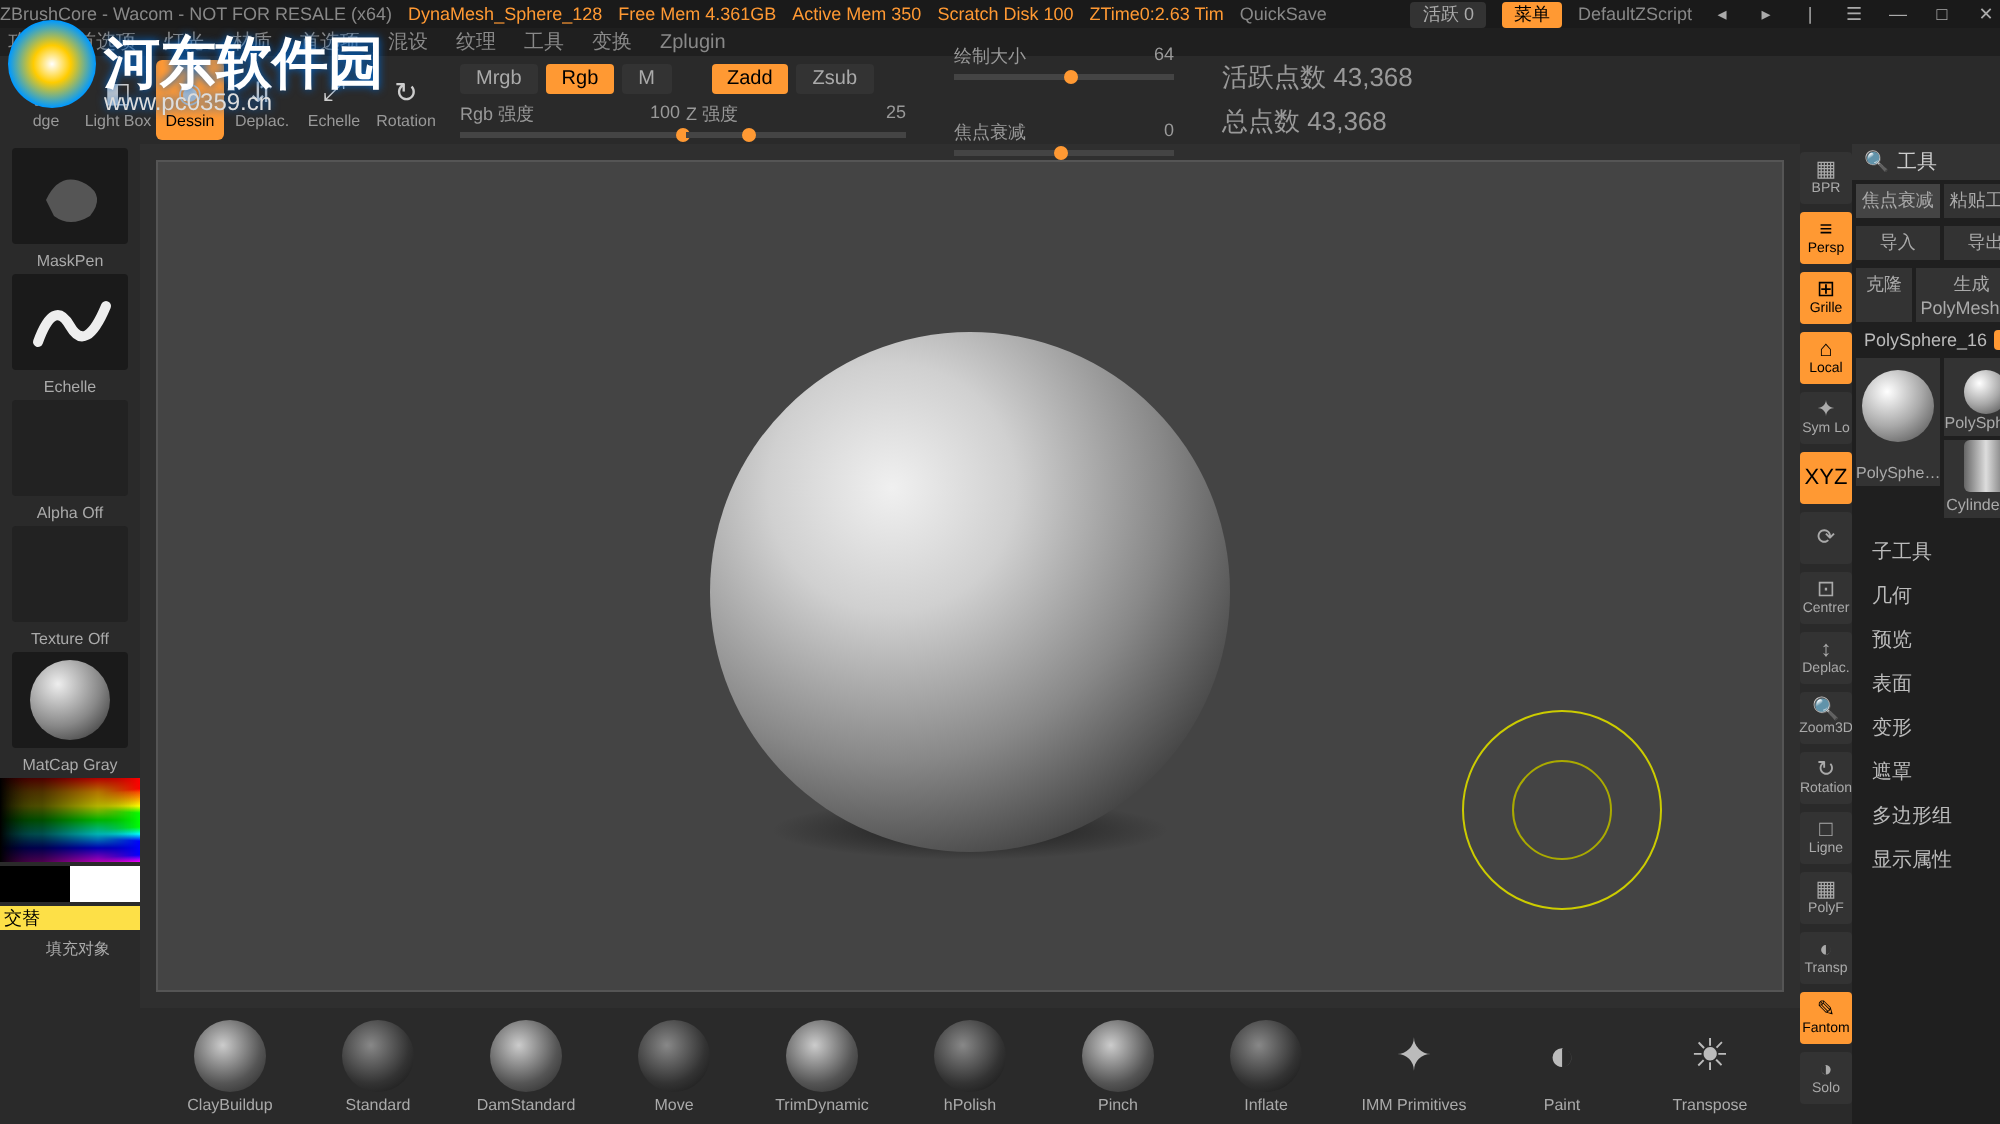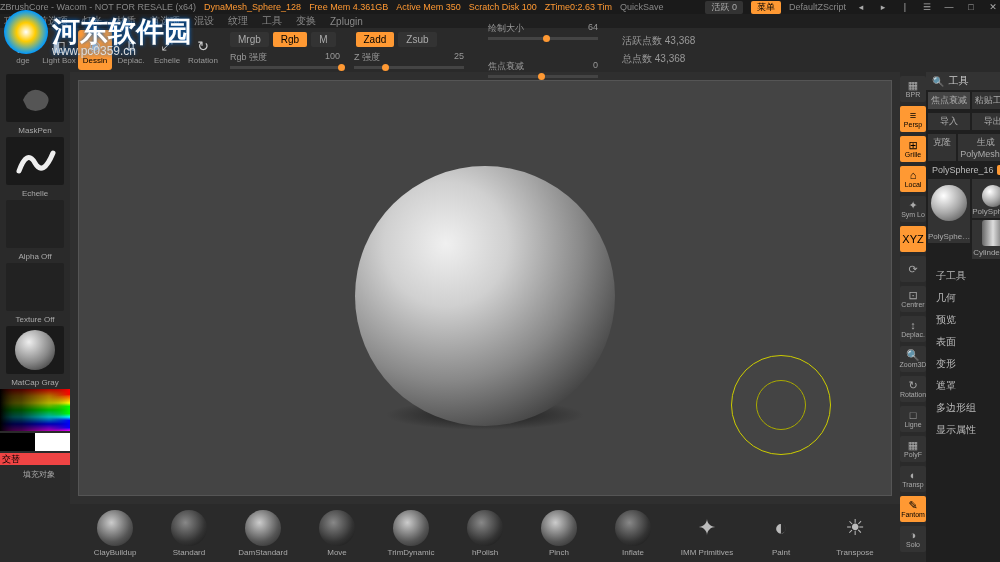--- a/index.html
+++ b/index.html
@@ -14,34 +14,34 @@
 .toolbar { height:44px; background:#2a2a2a; display:flex; align-items:center; padding:2px 6px; gap:4px; position:relative; }
 .toolbar .tbtn { display:flex; flex-direction:column; align-items:center; justify-content:center; width:34px; height:40px; font-size:8px; color:#999; }
 .toolbar .tbtn .ticon { width:20px; height:20px; display:flex; align-items:center; justify-content:center; color:#ccc; font-size:14px; }
 .toolbar .chip { padding:2px 8px; border-radius:2px; font-size:10px; }
 .chip-orange { background:#ff9933; color:#000; }
 .chip-dark { background:#333; color:#aaa; }
 .slider-group { display:flex; flex-direction:column; gap:2px; font-size:9px; color:#999; width:110px; }
 .slider-group .row { display:flex; justify-content:space-between; }
 .slider-track { height:3px; background:#444; position:relative; }
 .slider-track .thumb { position:absolute; top:-2px; width:7px; height:7px; background:#ff9933; border-radius:50%; }
-.stat-col { display:flex; flex-direction:column; gap:4px; font-size:10px; color:#999; width:100px; }
+.stat-col { display:flex; flex-direction:column; gap:4px; font-size:13px; color:#999; width:100px; }
 .main { display:flex; height:490px; }
 .leftcol { width:80px; background:#2a2a2a; display:flex; flex-direction:column; align-items:center; padding-top:2px; gap:2px; }
 .thumb-box { width:58px; height:48px; background:#1a1a1a; border-radius:2px; display:flex; align-items:center; justify-content:center; position:relative; }
 .thumb-label { font-size:8px; color:#aaa; text-align:left; margin-top:2px; }
 .color-grad { width:70px; height:42px; background:linear-gradient(to bottom,
   #ff0000 0%, #ff8800 12%, #ffff00 25%, #00ff00 37%, #00ffff 50%, #0088ff 62%, #0000ff 75%, #ff00ff 87%, #ff0088 100%);
   background: conic-gradient(red,orange,yellow,lime,cyan,blue,magenta,red);
   background: linear-gradient(to right, #000, transparent), linear-gradient(red,orange,yellow,lime,cyan,blue,magenta);
   position:relative; }
 .color-grad::after{content:"";position:absolute;inset:0;background:linear-gradient(to right,#fff,transparent 30%,transparent 70%,#000);mix-blend-mode:overlay;}
 .swatch-row { display:flex; width:70px; height:18px; }
 .swatch-row div { flex:1; }
-.orange-strip { width:70px; height:12px; background:#ef4444; color:#000; font-size:9px; padding:0 2px; }
+.orange-strip { width:70px; height:12px; background:#fde047; color:#000; font-size:9px; padding:0 2px; }
 .canvas-wrap { flex:1; background:#2f2f2f; display:flex; flex-direction:column; }
 .viewport { flex:1; margin:8px; border:1px solid #555; background:#444; position:relative; overflow:hidden; }
 .sphere { position:absolute; left:50%; top:52%; transform:translate(-50%,-50%); width:260px; height:260px; border-radius:50%; background:radial-gradient(circle at 35% 30%, #f0f0f0 0%, #d0d0d0 25%, #888 55%, #333 85%, #111 100%); }
 .shadow { position:absolute; left:50%; top:77%; transform:translate(-50%,0); width:200px; height:30px; background:radial-gradient(ellipse,#1a1a1a 0%,transparent 70%); }
 .brush-cursor { position:absolute; right:60px; bottom:40px; width:100px; height:100px; }
 .brush-cursor .ring1 { position:absolute; inset:0; border:1px solid #cccc00; border-radius:50%; }
 .brush-cursor .ring2 { position:absolute; inset:25%; border:1px solid #aaaa00; border-radius:50%; }
 .brushbar { height:58px; display:flex; align-items:center; justify-content:flex-start; gap:12px; padding:0 14px; background:#2a2a2a; }
 .brush-item { display:flex; flex-direction:column; align-items:center; width:62px; }
 .brush-icon { width:36px; height:36px; border-radius:50%; background:radial-gradient(circle at 40% 35%, #ccc, #555 60%, #222); }
@@ -143,21 +143,21 @@
     </div>
   <div style="display:flex;flex-direction:column;gap:4px;margin-left:6px;">
     <div style="display:flex;gap:4px;">
       <span class="chip chip-dark">Mrgb</span>
       <span class="chip chip-orange">Rgb</span>
       <span class="chip chip-dark">M</span>
       <span style="width:12px"></span>
       <span class="chip chip-orange">Zadd</span>
       <span class="chip chip-dark">Zsub</span>
     </div>
-    <div style="display:flex;gap:14px;">
+    <div style="display:flex;gap:3px;">
       <div class="slider-group">
         <div class="row">
             <span>Rgb 强度</span>
             <span>100</span>
           </div>
         <div class="slider-track">
             <div class="thumb" style="left:98%"></div>
           </div>
       </div>
       <div class="slider-group">

